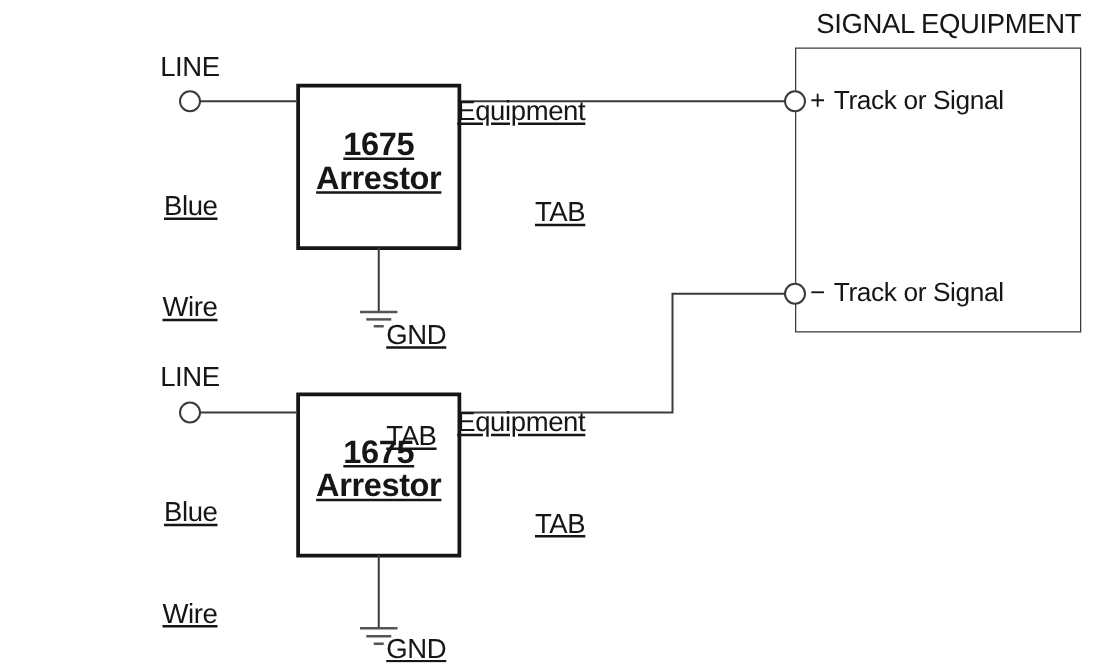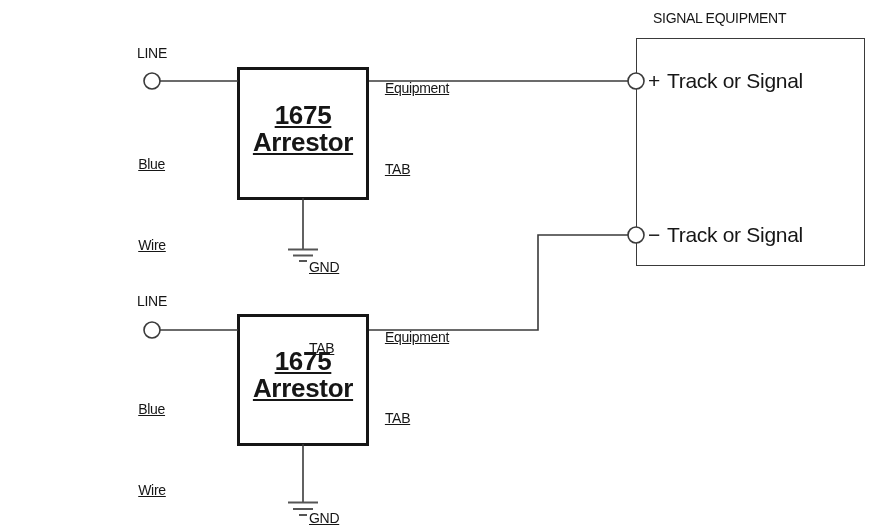--- a/index.html
+++ b/index.html
@@ -6,26 +6,26 @@
   .canvas{
     position:relative;
     width:885px;height:530px;
     background:#ffffff;
     font-family:"Liberation Sans",sans-serif;
     color:#161616;
     overflow:hidden;
   }
   .label{
     position:absolute;
-    font-size:14px;
+    font-size:22px;
     line-height:27px;
     letter-spacing:-0.3px;
     white-space:pre;
   }
-  .centered{transform:translateX(-50%);text-align:left;}
+  .centered{transform:translateX(-50%);text-align:right;}
   .ln{display:block;text-decoration:underline;}
   .arrestor-box{
     position:absolute;
     border:3px solid #161616;
     box-sizing:border-box;
     background:#ffffff;
     display:flex;align-items:center;justify-content:center;
     text-align:center;
   }
   .arrestor-box .device-name{

